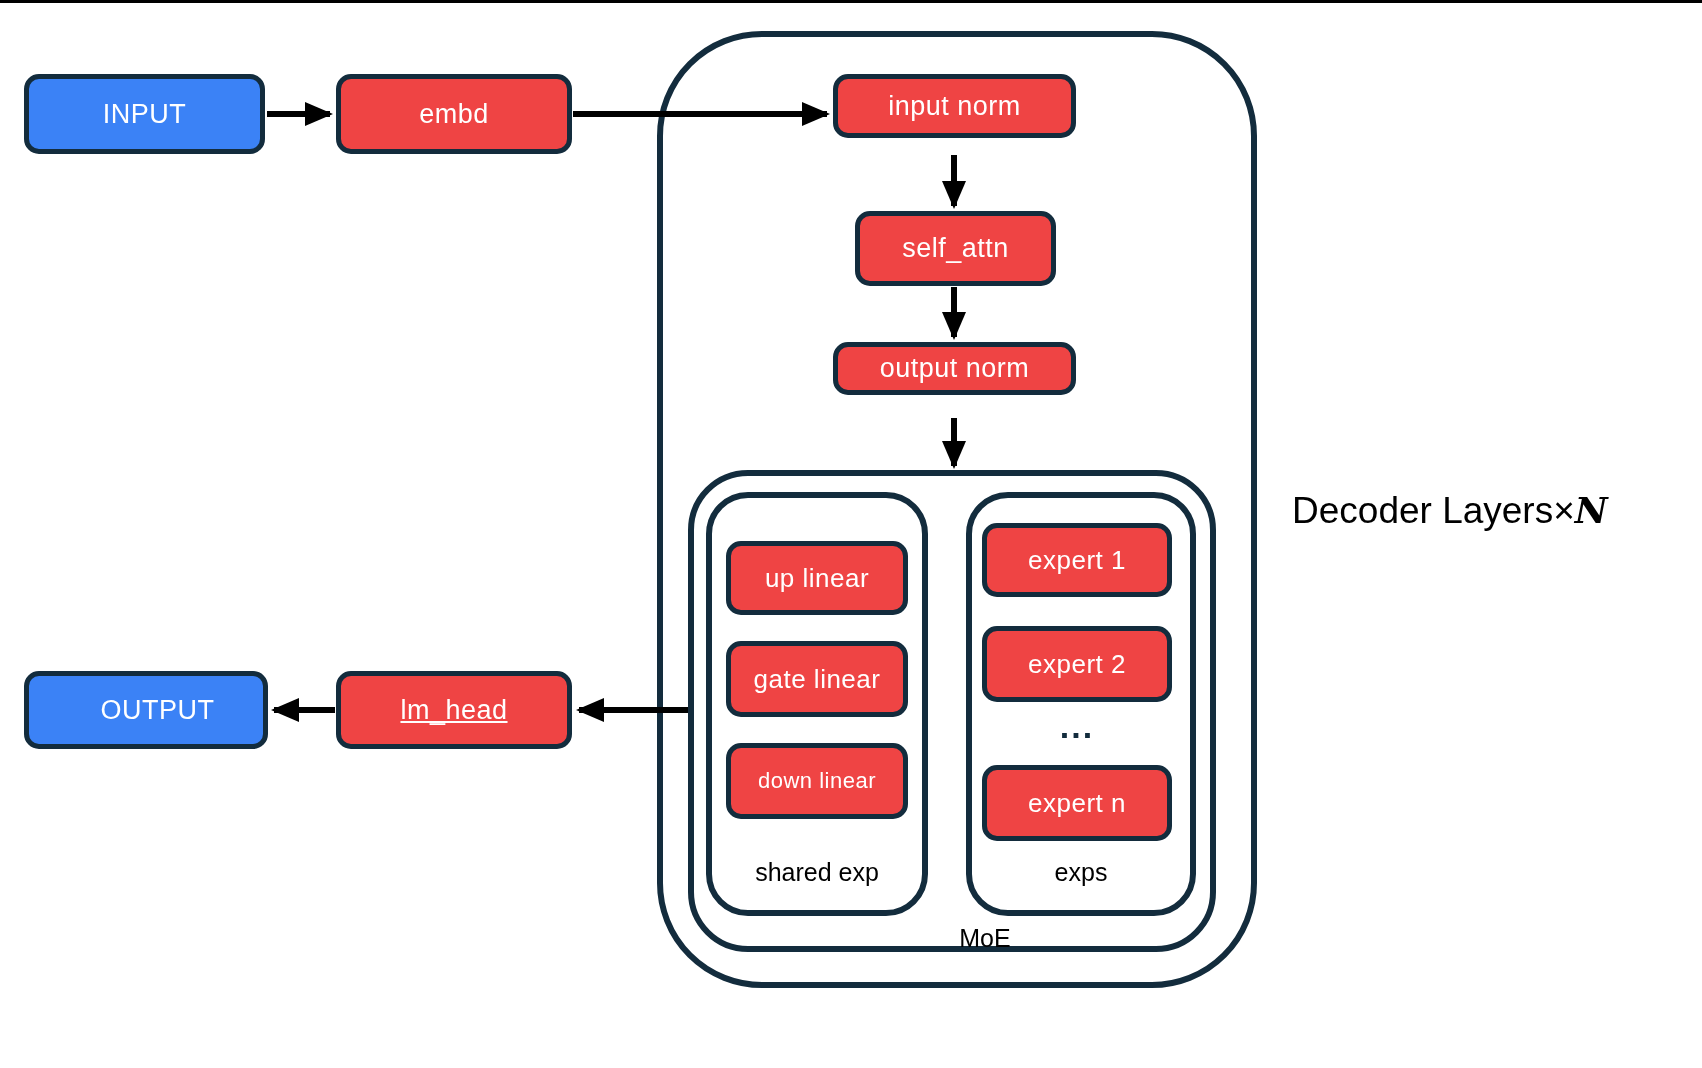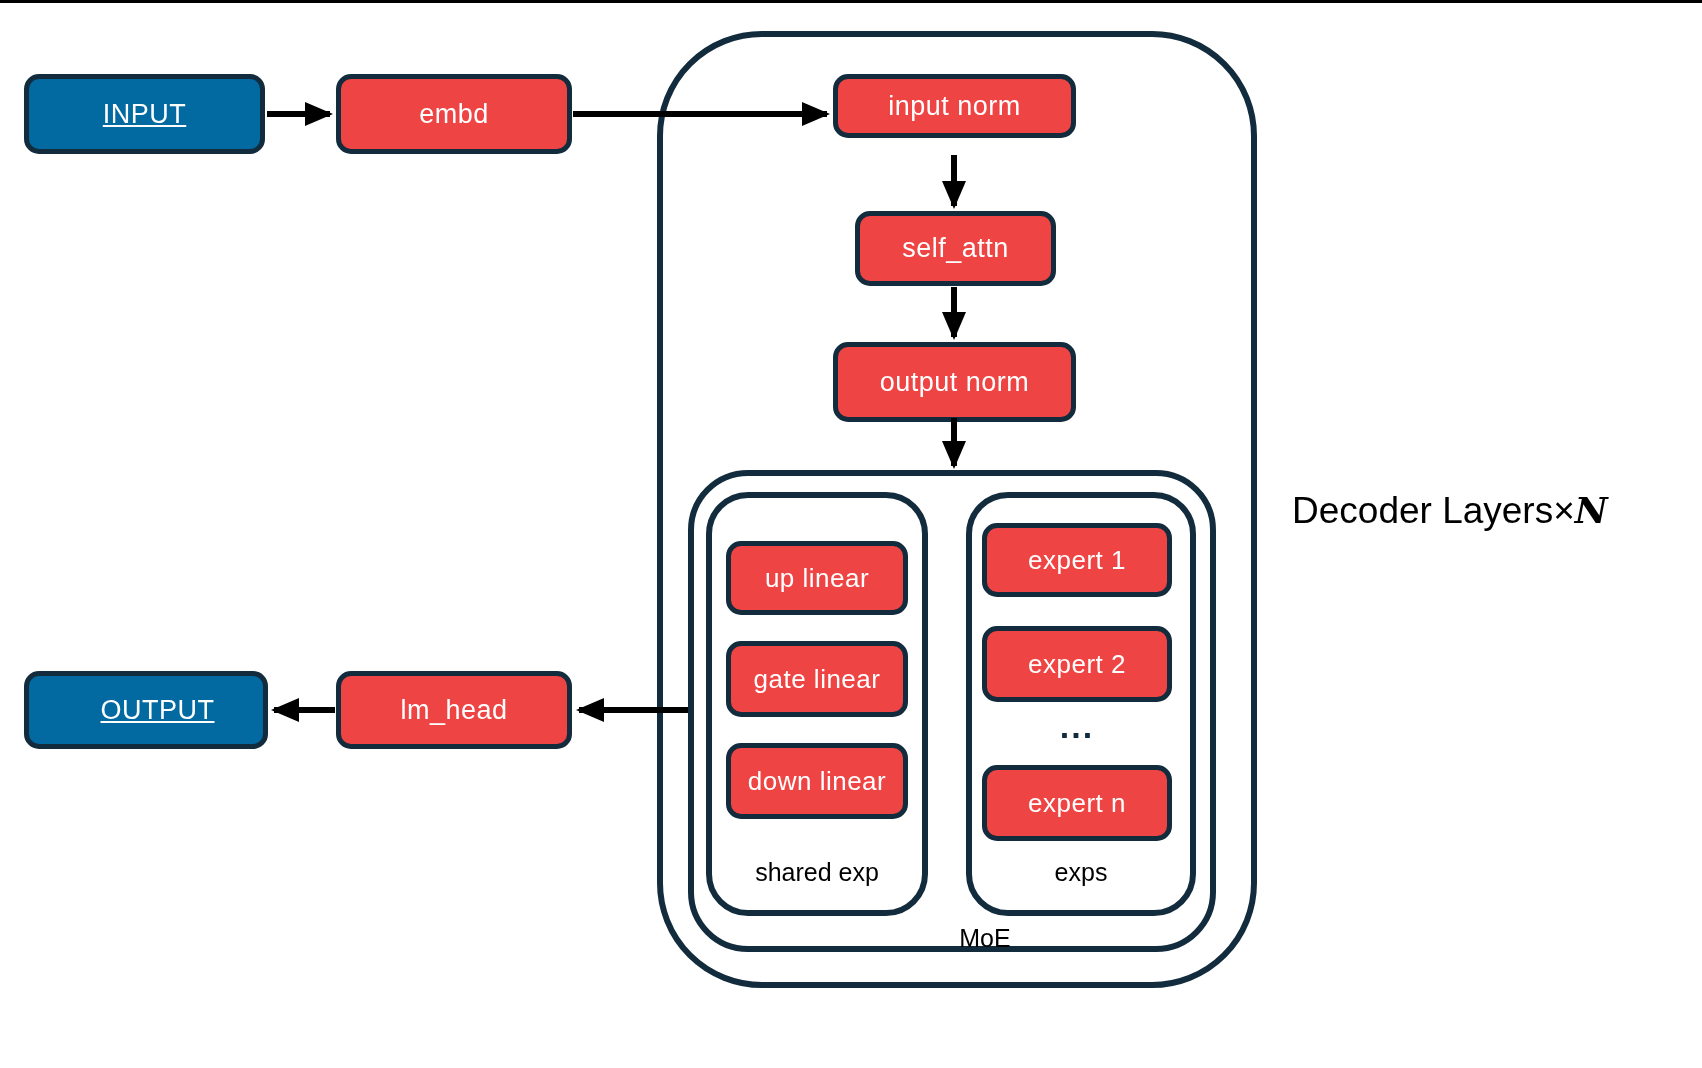--- a/index.html
+++ b/index.html
@@ -36,36 +36,36 @@
   .node{
     position:absolute;
     box-sizing:border-box;
     border:5px solid #132c3d;
     border-radius:15px;
     color:#ffffff;
     display:flex;align-items:center;justify-content:center;
     font-size:27px;
     letter-spacing:0.5px;
   }
-  .io{background:#0369a1;text-decoration:underline;}
+  .io{background:#3b82f6;}
   .blk{background:#ef4444;}
 
   .n-input  {left:24px;  top:74px;  width:241px;height:80px;}
   .n-embd   {left:336px; top:74px;  width:236px;height:80px;}
   .n-inorm  {left:833px; top:74px;  width:243px;height:64px;}
   .n-attn   {left:855px; top:211px; width:201px;height:75px;}
-  .n-onorm  {left:833px; top:342px; width:243px;height:80px;text-align:center;}
+  .n-onorm  {left:833px; top:342px; width:243px;height:53px;text-align:center;}
   .n-up     {left:726px; top:541px; width:182px;height:74px;font-size:26px;}
   .n-gate   {left:726px; top:641px; width:182px;height:76px;font-size:26px;}
-  .n-down   {left:726px; top:743px; width:182px;height:76px;font-size:26px;}
+  .n-down   {left:726px; top:743px; width:182px;height:76px;font-size:22px;}
   .n-exp1   {left:982px; top:523px; width:190px;height:74px;font-size:26px;}
   .n-exp2   {left:982px; top:626px; width:190px;height:76px;font-size:26px;}
   .n-expn   {left:982px; top:765px; width:190px;height:76px;font-size:26px;}
   .n-output {left:24px;  top:671px; width:244px;height:78px;padding-left:23px;}
-  .n-lmhead {left:336px; top:671px; width:236px;height:78px;}
+  .n-lmhead {left:336px; top:671px; width:236px;height:78px;text-decoration:underline;}
 
   
   .lbl{
     position:absolute;
     color:#000000;
     font-size:25px;
     transform:translate(-50%,-50%);
     white-space:nowrap;
   }
   .l-shared{left:817px;top:872px;text-align:center;}

